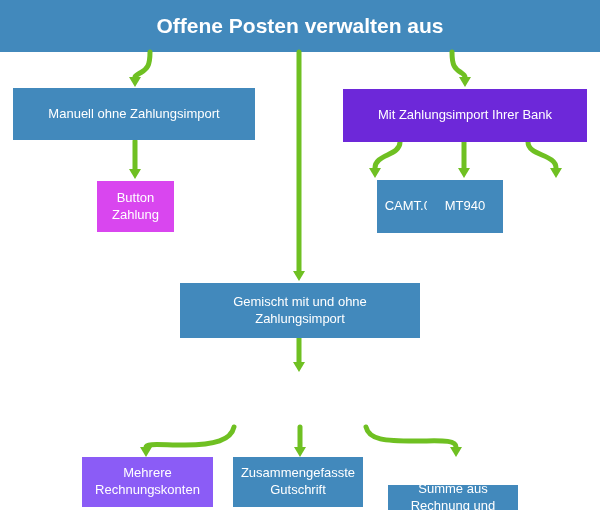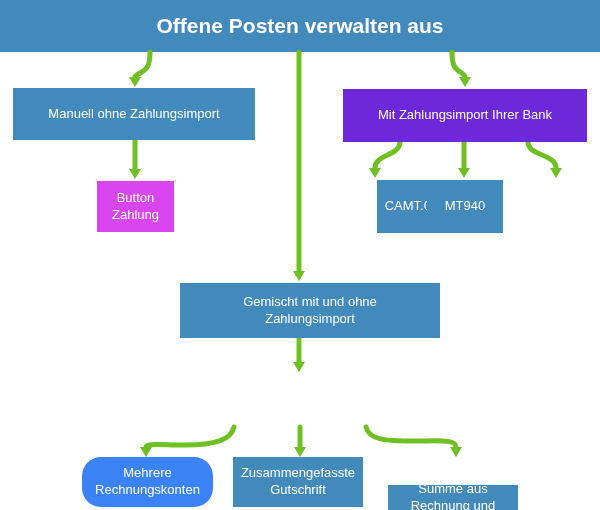--- a/index.html
+++ b/index.html
@@ -81,27 +81,27 @@
 
   <div class="node" style="left: 337px; top: 180px; width: 76px; height: 53px; background-color: rgb(66, 137, 188); margin-left: 40px;">
     <span class="node-label">CAMT.053</span>
   </div>
 
   <div class="node" style="left: 427px; top: 180px; width: 76px; height: 53px; background-color: rgb(66, 137, 188);">
     <span class="node-label">MT940</span>
   </div>
 
 
-  <div class="node" style="left: 180px; top: 283px; width: 260px; height: 55px; background-color: rgb(66, 137, 188);">
+  <div class="node" style="left: 180px; top: 283px; width: 240px; height: 55px; background-color: rgb(66, 137, 188);">
     <span class="node-label">Gemischt mit und ohne
 Zahlungsimport</span>
   </div>
 
 
-  <div class="node" style="left: 82px; top: 457px; width: 131px; height: 50px; background-color: #3b82f6; border-radius: 19px;">
+  <div class="node" style="left: 82px; top: 457px; width: 131px; height: 50px; background-color: #8b5cf6;">
     <span class="node-label">Mehrere
 Rechnungskonten</span>
   </div>
 
   <div class="node" style="left: 233px; top: 457px; width: 130px; height: 50px; background-color: rgb(66, 137, 188);">
     <span class="node-label">Zusammengefasste
 Gutschrift</span>
   </div>
 
   <div class="node" style="left: 388px; top: 457px; width: 130px; height: 42px; background-color: rgb(66, 137, 188); margin-top: 28px;">

